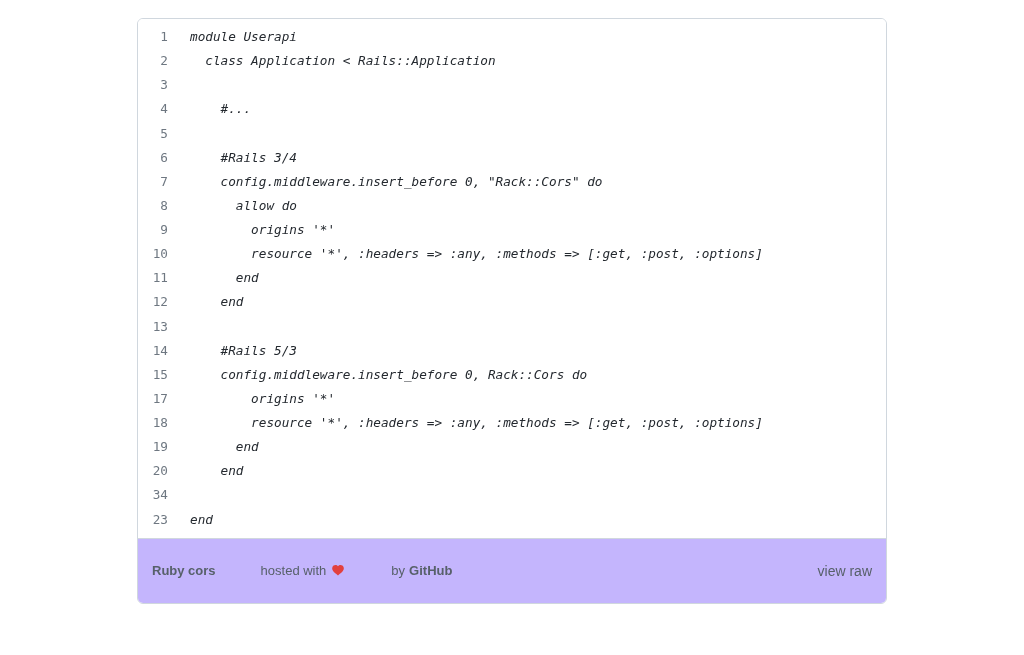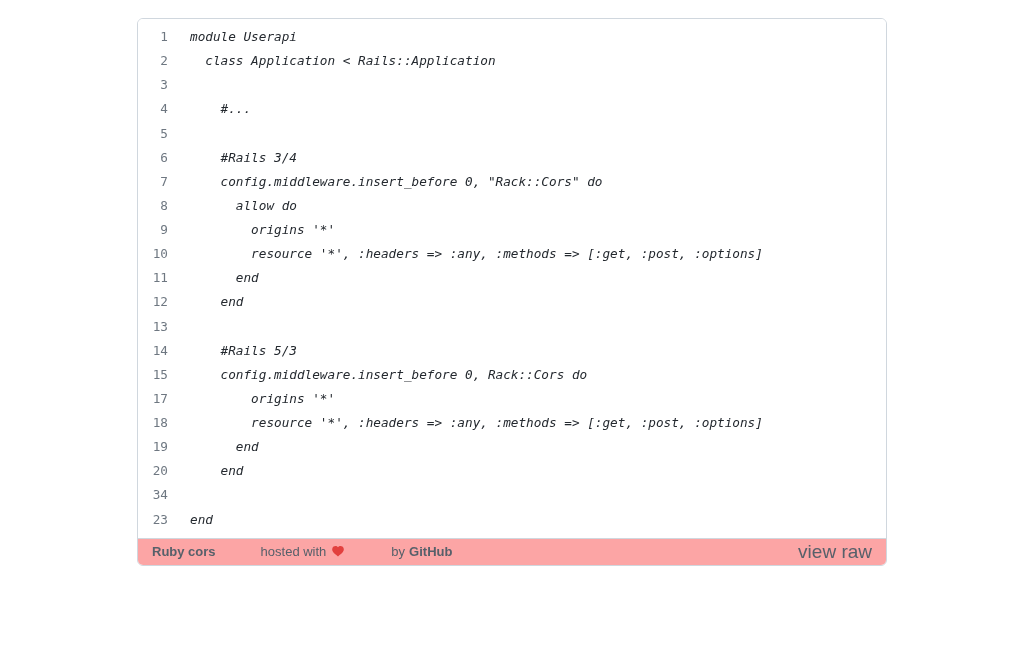--- a/index.html
+++ b/index.html
@@ -50,22 +50,22 @@
     .code-table tr:first-child td {
       padding-top: 6px;
     }
     .code-table tr:last-child td {
       padding-bottom: 6px;
     }
     .gist-meta {
       display: flex;
       justify-content: space-between;
       align-items: center;
-      padding: 2px 14px;
-      background: #fca5a5;
+      padding: 24px 14px;
+      background: #c4b5fd;
       border-top: 1px solid #d0d7de;
       font-size: 13px;
       color: #57606a;
     }
     .gist-meta-left {
       display: flex;
       align-items: center;
       gap: 4px;
     }
     .gist-filename {
@@ -81,21 +81,21 @@
       color: #57606a;
     }
     .heart-icon {
       display: inline-flex;
       vertical-align: middle;
       margin: 0 1px;
     }
     .view-raw {
       color: #57606a;
       text-decoration: none;
-      font-size: 19px;
+      font-size: 14px;
     }
     .gist-filename-link {
       color: #57606a;
       text-decoration: none;
     }
   </style>
 </head>
 <body>
 
 <div class="gist-container">

